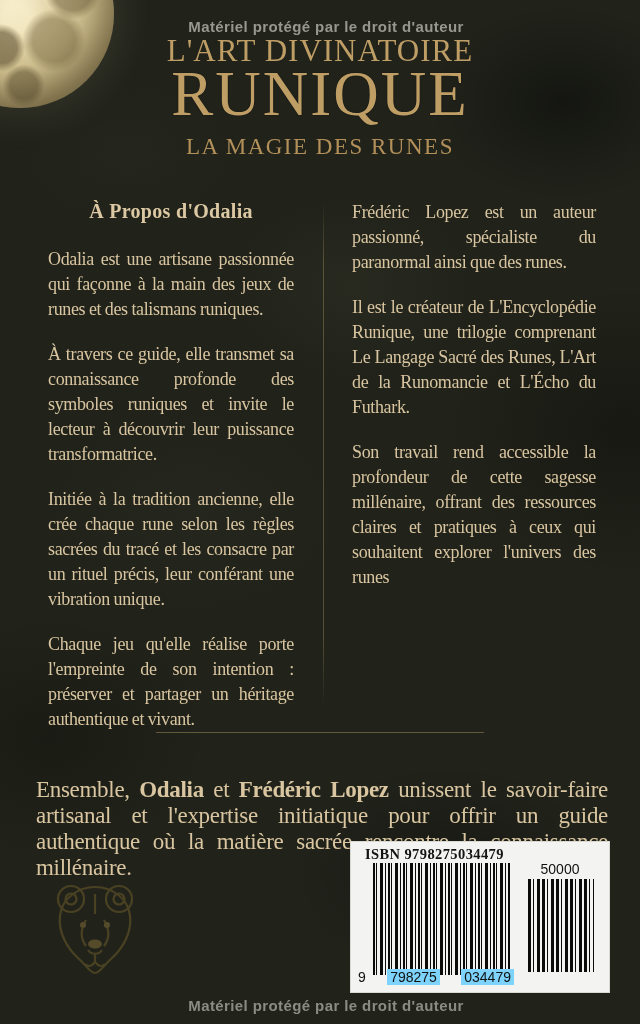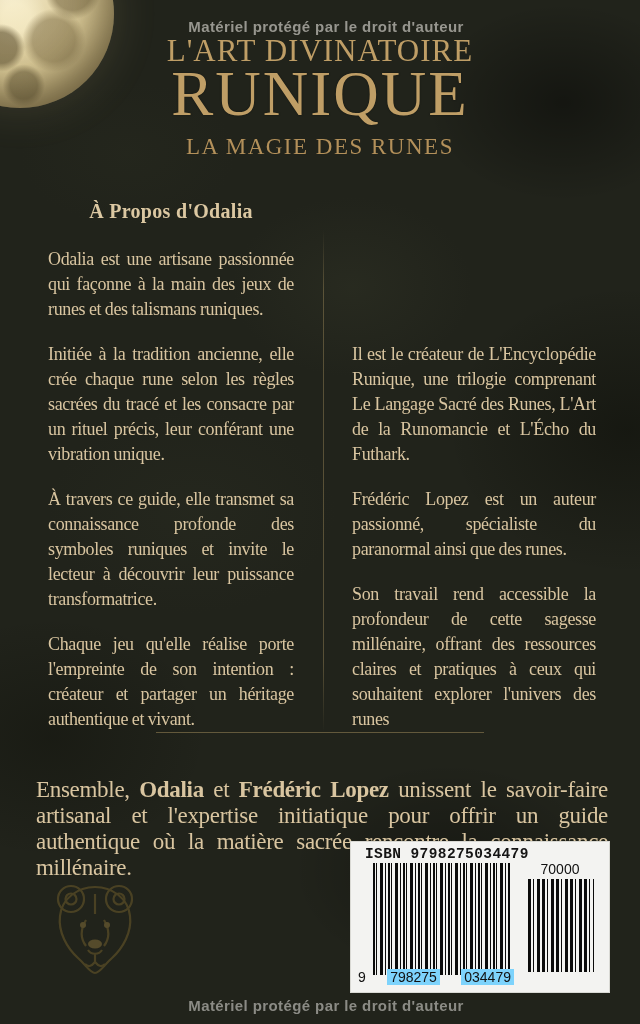--- a/index.html
+++ b/index.html
@@ -41,21 +41,21 @@
     font-size:15px;letter-spacing:.4px;color:var(--gray,#97968f);padding-left:12px;
   }
   .copyright-top{top:18px;}
   .copyright-bottom{top:997px;color:#8b8b85;}
   .title-line1{top:33px;font-size:31px;letter-spacing:1px;color:var(--title_gold,#bf9e66);}
   .title-line2{top:58px;font-size:63px;letter-spacing:2px;color:var(--title_gold,#bf9e66);text-shadow:0 0 2px rgba(0,0,0,.4);}
   .subtitle{top:134px;font-size:23px;letter-spacing:1.5px;color:var(--subtitle_gold,#b3905a);text-align:center;}
 
   .columns{
     position:absolute;top:200px;left:36px;width:572px;
-    display:flex;justify-content:space-between;align-items:flex-end;
+    display:flex;justify-content:space-between;
   }
   .col{width:270px;}
   .col-right{width:268px;}
   .col-heading{
     margin:0 0 24px;text-align:center;font-size:20px;font-weight:bold;
     letter-spacing:.3px;color:var(--heading_text,#dcc8a2);
   }
   .col p{
     margin:0 12px 20px;font-size:18px;line-height:25px;text-align:justify;
     letter-spacing:-.35px;word-spacing:-.5px;color:var(--body_text,#d9c5a0);
@@ -77,21 +77,21 @@
   .closing .bold{font-weight:bold;}
 
   .bear{position:absolute;left:50px;top:880px;width:90px;height:100px;opacity:.8;}
 
   .barcode-box{
     position:absolute;left:350px;top:841px;width:260px;height:152px;
     background:#f3f3f1;box-shadow:0 0 0 1px #d9d9d4 inset;
   }
   .isbn-label{
     position:absolute;top:5px;left:15px;
-    font-family:Liberation Mono, monospace;font-weight:bold;
+    font-family:Liberation Serif, serif;font-weight:bold;
     font-size:14.5px;letter-spacing:.4px;color:#141414;
   }
   .bars-main{
     position:absolute;left:23px;top:22px;width:137px;height:112px;
     background:repeating-linear-gradient(90deg,
       #0b0b0b 0px,#0b0b0b 2px,#f3f3f1 2px,#f3f3f1 3px,
       #0b0b0b 3px,#0b0b0b 4px,#f3f3f1 4px,#f3f3f1 7px,
       #0b0b0b 7px,#0b0b0b 10px,#f3f3f1 10px,#f3f3f1 12px,
       #0b0b0b 12px,#0b0b0b 13px,#f3f3f1 13px,#f3f3f1 15px);
   }
@@ -125,30 +125,30 @@
 
 <div class="centered title-line1">L'ART DIVINATOIRE</div>
 <div class="centered title-line2">RUNIQUE</div>
 <div class="centered subtitle">LA MAGIE DES RUNES</div>
 
 <div class="columns">
   <div class="col col-left">
     <h3 class="col-heading">À Propos d'Odalia</h3>
     <div>
         <p>Odalia est une artisane passionnée qui façonne à la main des jeux de runes et des talismans runiques.</p>
+        <p>À travers ce guide, elle transmet sa connaissance profonde des symboles runiques et invite le lecteur à découvrir leur puissance transformatrice.</p>
         <p>Initiée à la tradition ancienne, elle crée chaque rune selon les règles sacrées du tracé et les consacre par un rituel précis, leur conférant une vibration unique.</p>
-        <p>À travers ce guide, elle transmet sa connaissance profonde des symboles runiques et invite le lecteur à découvrir leur puissance transformatrice.</p>
-        <p>Chaque jeu qu'elle réalise porte l'empreinte de son intention : créateur et partager un héritage authentique et vivant.</p>
+        <p>Chaque jeu qu'elle réalise porte l'empreinte de son intention : préserver et partager un héritage authentique et vivant.</p>
       </div>
   </div>
   <div class="vdivider"></div>
   <div class="col col-right">
     <div>
+        <p>Frédéric Lopez est un auteur passionné, spécialiste du paranormal ainsi que des runes.</p>
         <p>Il est le créateur de L'Encyclopédie Runique, une trilogie comprenant Le Langage Sacré des Runes, L'Art de la Runomancie et L'Écho du Futhark.</p>
-        <p>Frédéric Lopez est un auteur passionné, spécialiste du paranormal ainsi que des runes.</p>
         <p>Son travail rend accessible la profondeur de cette sagesse millénaire, offrant des ressources claires et pratiques à ceux qui souhaitent explorer l'univers des runes</p>
       </div>
   </div>
 </div>
 
 <div class="hdivider"></div>
 
 <p class="closing"><span>Ensemble, </span><span class="bold">Odalia</span><span> et </span><span class="bold">Frédéric Lopez</span><span> unissent le savoir-faire artisanal et l'expertise initiatique pour offrir un guide authentique où la matière sacrée rencontre la connaissance millénaire.</span></p>
 
 <svg class="bear" viewBox="0 0 90 100" xmlns="http://www.w3.org/2000/svg">
@@ -167,17 +167,17 @@
 </svg>
 
 <div class="barcode-box">
   <div class="isbn-label">ISBN 9798275034479</div>
   <div class="bars-main"></div>
   <div class="main-digits">
     <span class="dg dg-first">9</span>
     <span class="dg">798275</span>
     <span class="dg">034479</span>
   </div>
-  <div class="addon-digits">70000</div>
+  <div class="addon-digits">50000</div>
   <div class="bars-addon"></div>
 </div>
 
 <div class="centered copyright copyright-bottom">Matériel protégé par le droit d'auteur</div>
 
 </body></html>

